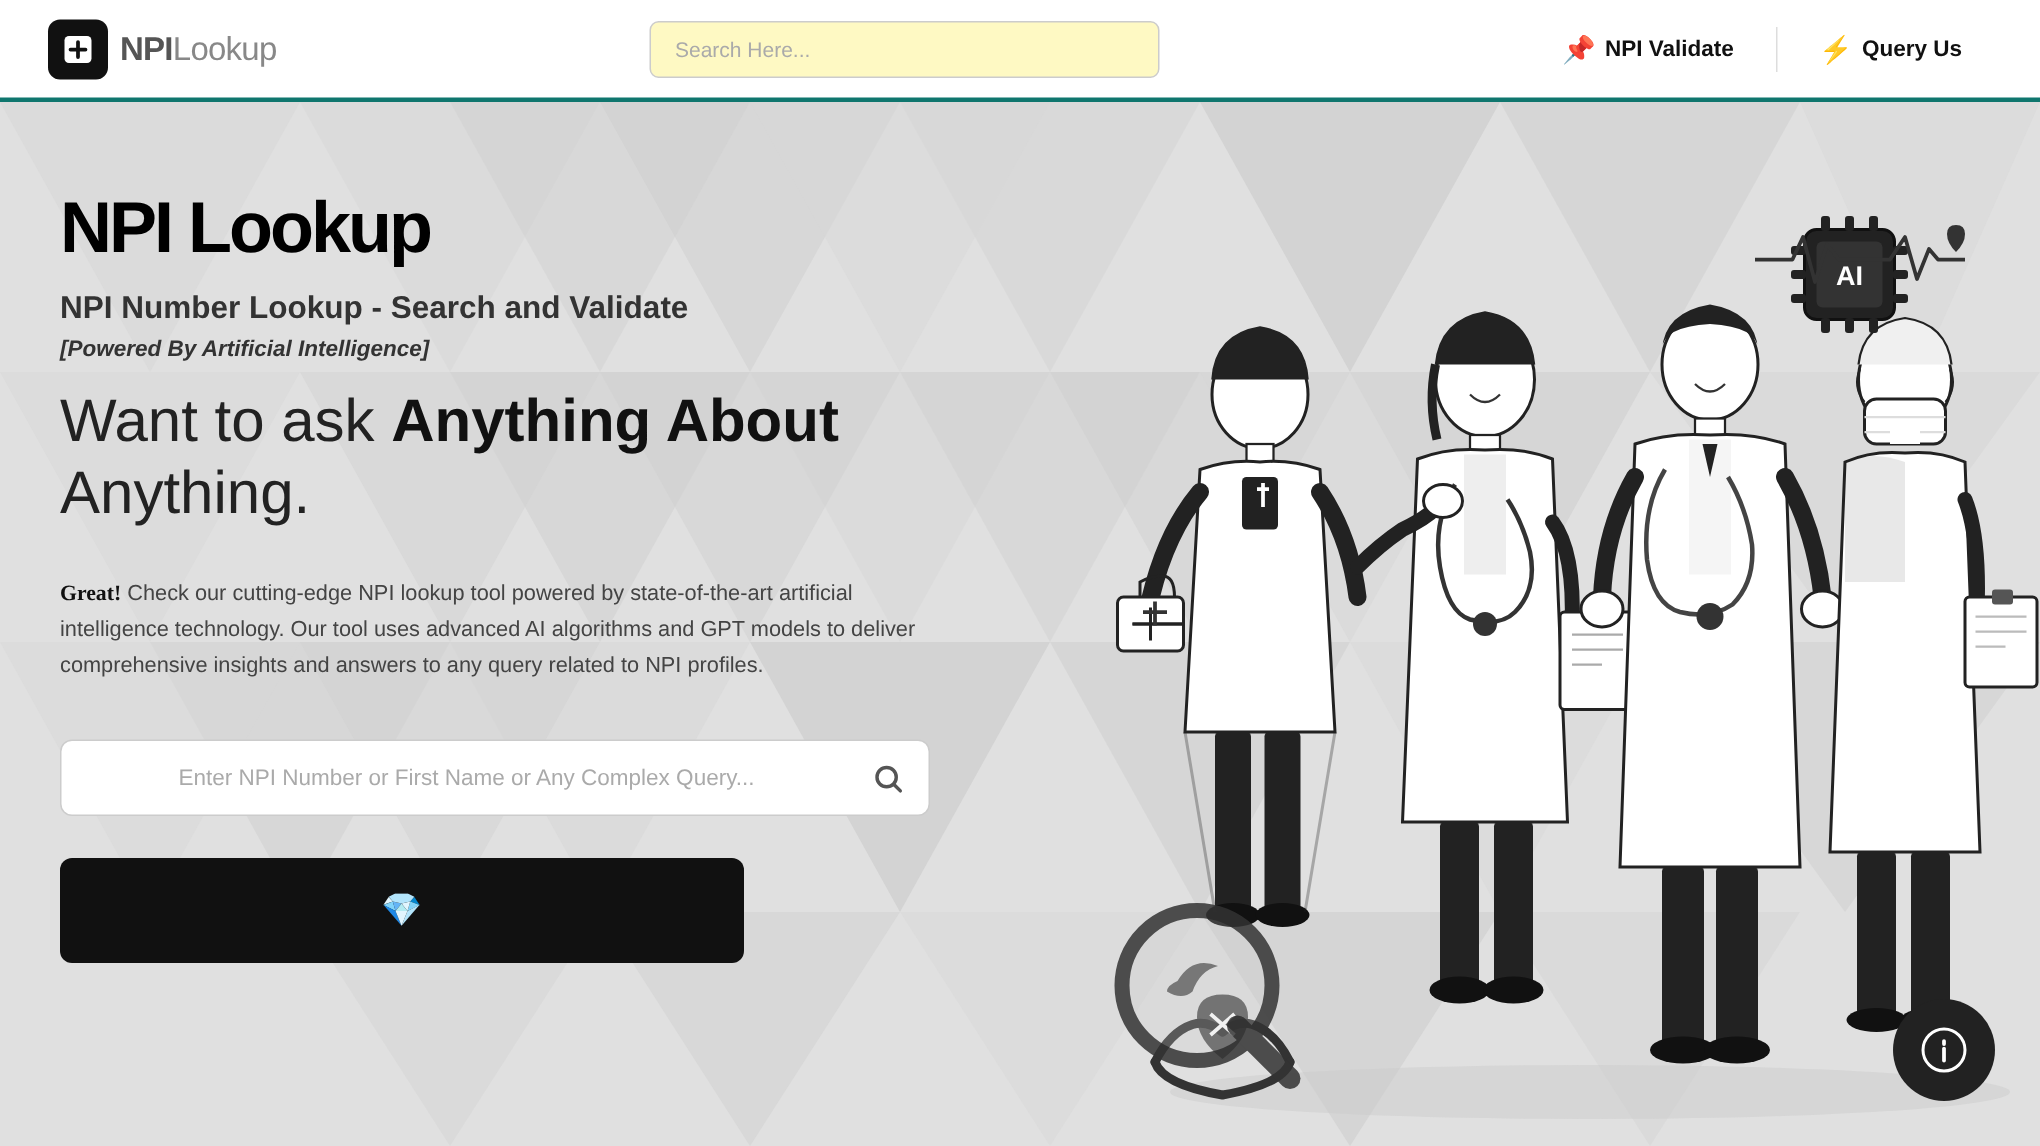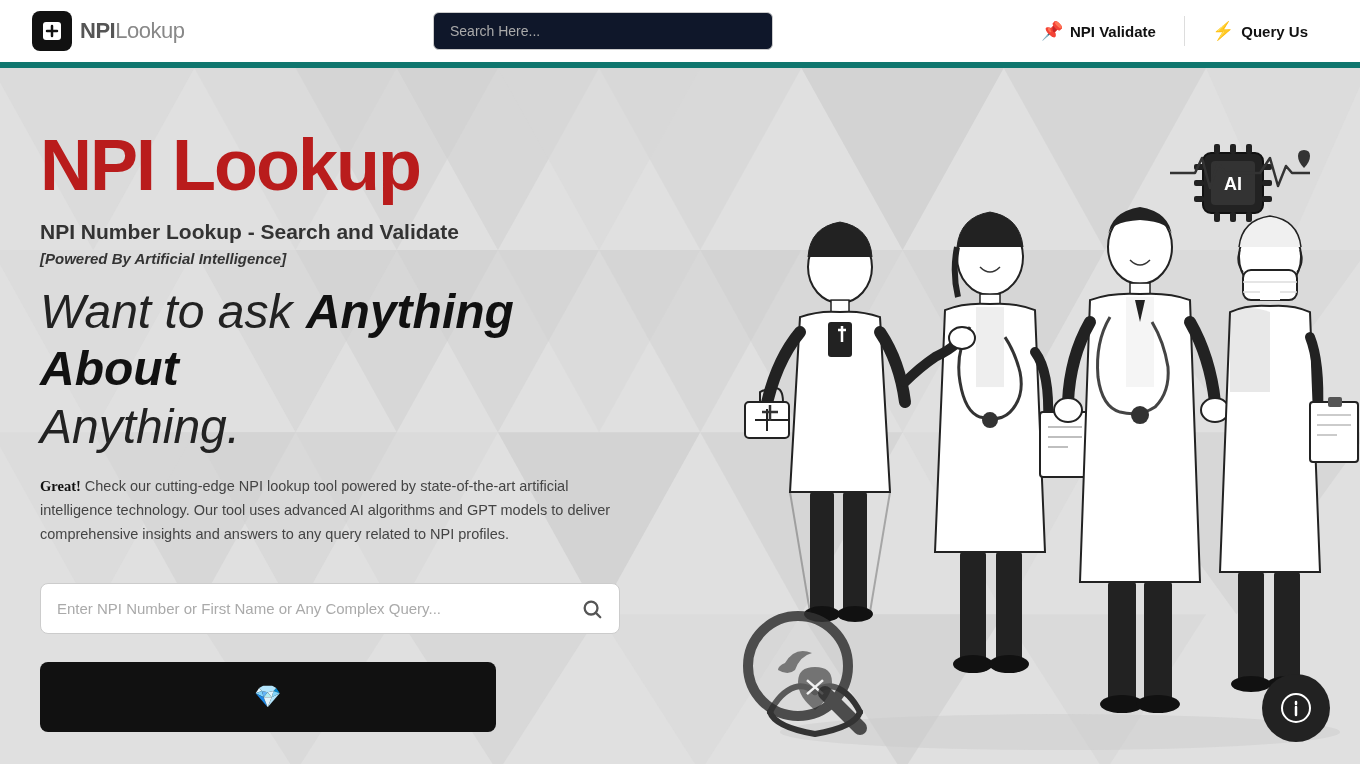--- a/index.html
+++ b/index.html
@@ -1,21 +1,21 @@
 <!DOCTYPE html>
 <html><head>
   <meta charset="utf-8">
   <style>
     * { margin: 0; padding: 0; box-sizing: border-box; }
     body { font-family: 'Segoe UI', Arial, sans-serif; background: #f0f0f0; width: 1360px; min-height: 764px; overflow-x: hidden; }
 
     
     .header {
       background: #fff;
-      border-bottom: 6px solid #0f766e;
+      border-bottom: 3px solid #0f766e;
       display: flex;
       align-items: center;
       justify-content: space-between;
       padding: 0 32px;
       height: 68px;
       position: relative;
       z-index: 10;
     }
     .logo-area {
       display: flex;
@@ -46,21 +46,21 @@
       margin: 0 40px;
     }
     .header-search input {
       width: 100%;
       padding: 10px 16px;
       border: 1.5px solid #ccc;
       border-radius: 6px;
       font-size: 14px;
       color: #888;
       outline: none;
-      background: #0f172a;
+      background: #fef9c3;
     }
     .header-search input::placeholder { color: #aaa; }
 
     .header-nav {
       display: flex;
       align-items: center;
       gap: 4px;
     }
     .nav-btn {
       display: flex;
@@ -103,48 +103,47 @@
     }
 
     .hero-content {
       position: relative;
       z-index: 2;
       padding: 60px 40px 40px 40px;
       max-width: 660px;
     }
 
     .hero-title-main {
-      font-size: 72px;
+      font-size: 48px;
       font-weight: 900;
-      color: #b91c1c;
+      color: #000000;
       line-height: 1.05;
       letter-spacing: -2px;
       margin-bottom: 16px;
     }
     .hero-subtitle {
       font-size: 21px;
       font-weight: 600;
       color: #333;
       margin-bottom: 6px;
     }
     .hero-powered {
       font-size: 15px;
       font-weight: 700;
       color: #333;
       margin-bottom: 16px;
       font-style: italic;
     }
 
     .hero-tagline {
-      font-size: 48px;
+      font-size: 40px;
       font-weight: 400;
       color: #222;
       line-height: 1.2;
-      margin-bottom: 20px;
-      font-style: italic;
+      margin-bottom: 32px;
     }
     .hero-tagline strong {
       font-weight: 900;
       color: #111;
     }
 
     .hero-description {
       font-size: 14.5px;
       color: #444;
       line-height: 1.65;
@@ -164,20 +163,21 @@
       margin-bottom: 28px;
     }
     .search-bar input {
       flex: 1;
       border: none;
       outline: none;
       font-size: 15px;
       color: #555;
       background: transparent;
       padding: 12px 8px 12px 0;
+      text-align: center;
     }
     .search-bar input::placeholder { color: #aaa; }
     .search-bar-btn {
       background: none;
       border: none;
       cursor: pointer;
       padding: 8px;
       display: flex;
       align-items: center;
     }

